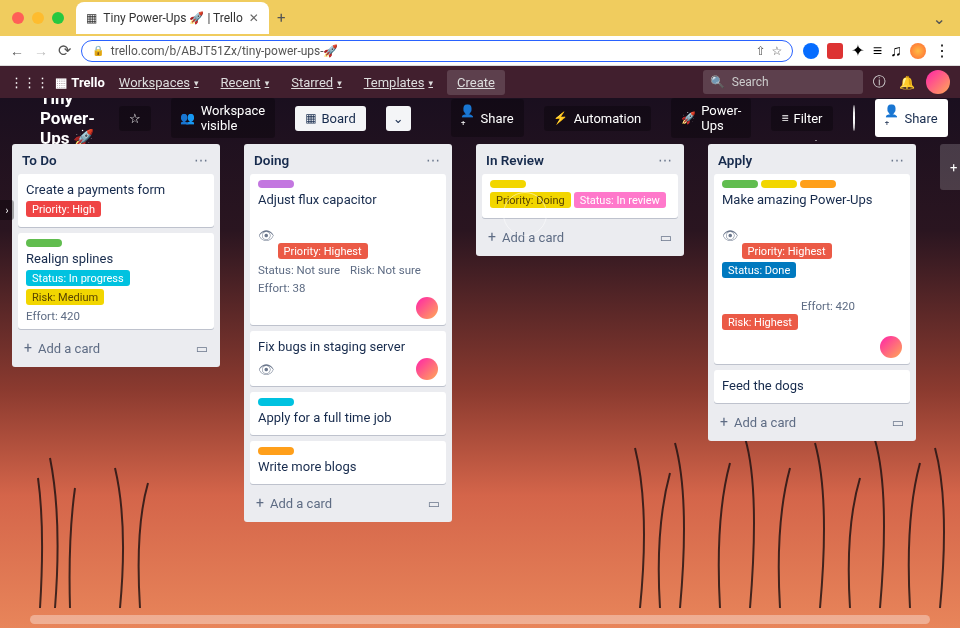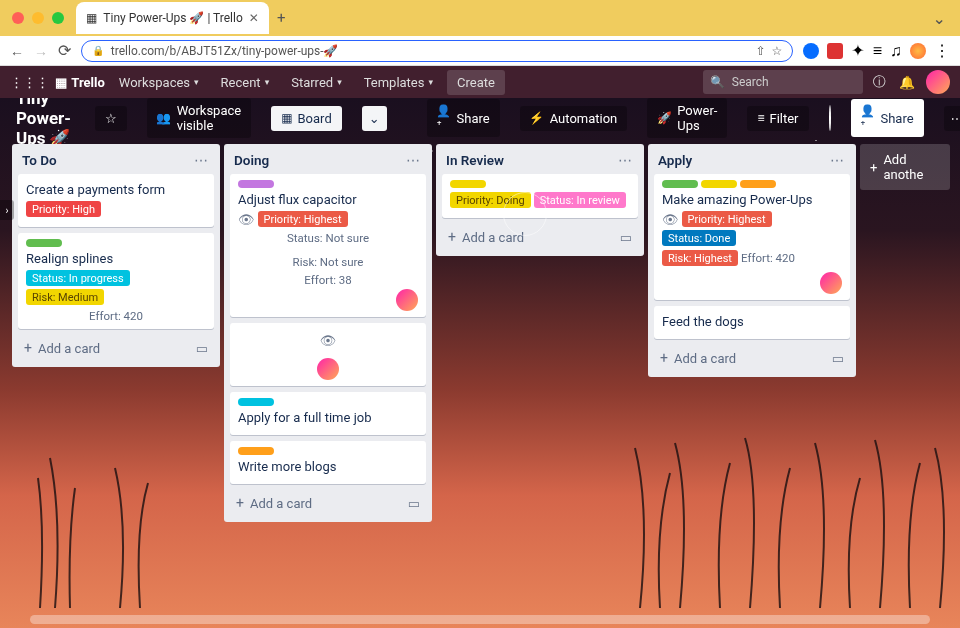--- a/index.html
+++ b/index.html
@@ -18,69 +18,69 @@
   .chrome-bar { height: 30px; background: #fff; display: flex; align-items: center; padding: 0 10px; gap:10px; border-bottom:1px solid #ddd;}
   .nav-btn{color:#555;font-size:14px;}
   .reload{color:#555;}
   .url-bar{flex:1;height:22px;border:1px solid #2962ff;border-radius:20px;display:flex;align-items:center;padding:0 10px;gap:6px;font-size:12px;color:#555;background:#fff;}
   .url-bar .lock{font-size:10px;}
   .chrome-right{display:flex;gap:8px;align-items:center;}
   .ext-ico{width:16px;height:16px;border-radius:3px;}
   
   
   .trello-header{height:32px;background:#411f2e;display:flex;align-items:center;padding:0 10px;gap:6px;color:#fff;font-size:13px;}
-  .th-btn{display:flex;align-items:flex-start;gap:4px;padding:4px 8px;border-radius:3px;color:#ddd;}
+  .th-btn{display:flex;align-items:center;gap:4px;padding:4px 8px;border-radius:3px;color:#ddd;text-decoration:underline;}
   .th-btn .chv{font-size:9px;margin-top:2px;}
   .th-create{background:rgba(255,255,255,.15);padding:5px 10px;}
   .th-search{margin-left:auto;background:rgba(255,255,255,.15);border-radius:3px;height:24px;width:160px;display:flex;align-items:center;padding:0 8px;gap:6px;color:#ccc;font-size:12px;}
   .th-ico{color:#ddd;padding:0 4px;}
   .th-avatar{width:24px;height:24px;border-radius:50%;background:linear-gradient(135deg,#f2a,#fa5);}
   
   
   .board-area{position:relative;height:530px;background:linear-gradient(to bottom,#1a0f1f 0%,#2a1520 25%,#8b3a2f 55%,#d4654a 75%,#e8855a 100%);overflow:hidden;}
   .stars{position:absolute;inset:0;background-image:radial-gradient(1px 1px at 20% 15%,#fff,transparent),radial-gradient(1px 1px at 45% 10%,#fff,transparent),radial-gradient(1px 1px at 70% 20%,#fff,transparent),radial-gradient(1px 1px at 85% 8%,#fff,transparent),radial-gradient(1px 1px at 10% 30%,#fff,transparent),radial-gradient(1px 1px at 55% 25%,#fff,transparent);}
   .grass{position:absolute;bottom:20px;left:0;right:0;height:180px;pointer-events:none;}
-  .board-header{height:40px;display:flex;align-items:center;padding:6px 12px;gap:20px;position:relative;z-index:2;}
+  .board-header{height:40px;display:flex;align-items:center;padding:6px 12px;gap:20px;position:relative;z-index:2;margin-left:24px;}
   .bh-title{color:#fff;font-weight:700;font-size:17px;padding:0 4px;}
   .bh-btn{background:rgba(0,0,0,.28);color:#fff;padding:5px 10px;border-radius:3px;font-size:13px;display:flex;align-items:center;gap:5px;}
   .bh-btn.light{background:#f4f5f7;color:#172b4d;}
   .bh-btn.dd{padding:5px 7px;}
   .bh-btn .ico{font-size:12px;}
   .bh-share-primary{background:#fff;color:#172b4d;}
   .bh-avatar{width:26px;height:26px;border-radius:50%;background:linear-gradient(135deg,#f2a,#fa5);border:1px solid #fff;}
   .bh-spacer{flex:1;}
   .cursor-ring{position:absolute;left:503px;top:94px;width:44px;height:44px;border:1px solid rgba(255,255,255,.5);border-radius:50%;pointer-events:none;z-index:5;}
   .expand-handle{position:absolute;left:0;top:102px;width:14px;height:20px;background:rgba(0,0,0,.3);border-radius:0 3px 3px 0;color:#fff;font-size:10px;display:flex;align-items:center;justify-content:center;z-index:3;}
   
   
-  .lists{display:flex;gap:4px;padding:6px 12px;align-items:flex-start;position:relative;z-index:2;overflow:hidden;}
+  .lists{display:flex;gap:24px;padding:6px 12px;align-items:flex-start;position:relative;z-index:2;overflow:hidden;}
   .list{width:208px;background:#ebecf0;border-radius:3px;padding:6px;flex-shrink:0;}
   .list-head{display:flex;align-items:center;padding:2px 4px 6px;}
   .list-title{font-size:13.5px;font-weight:600;color:#172b4d;flex:1;}
   .list-menu{color:#6b778c;font-size:14px;padding:0 2px;}
   .card{background:#fff;border-radius:3px;box-shadow:0 1px 0 rgba(9,30,66,.2);padding:6px 8px;margin-bottom:6px;font-size:13px;color:#172b4d;}
   .card-title{margin:2px 0 4px;}
   .labels{display:flex;gap:3px;flex-wrap:wrap;margin-bottom:4px;}
   .lbl-sm{width:36px;height:8px;border-radius:4px;}
   .lbl{padding:1.5px 6px;border-radius:3px;font-size:11px;color:#fff;white-space:nowrap;}
-  .badges{display:flex;gap:10px;align-items:center;font-size:11.5px;color:#5e6c84;margin-top:4px;flex-wrap:wrap;flex-direction:column;}
+  .badges{display:flex;gap:10px;align-items:center;font-size:11.5px;color:#5e6c84;margin-top:4px;flex-wrap:wrap;}
   .badge{display:flex;align-items:center;gap:3px;}
   .card-avatar{width:22px;height:22px;border-radius:50%;background:linear-gradient(135deg,#f2a,#fa5);margin-left:auto;margin-top:2px;}
   .card-foot{display:flex;justify-content:flex-end;}
   .add-card{display:flex;align-items:center;gap:6px;padding:5px 6px;color:#5e6c84;font-size:13px;border-radius:3px;}
   .add-card .plus{font-size:14px;}
   .tmpl{margin-left:auto;color:#6b778c;}
   .add-list{background:rgba(255,255,255,.18);color:#fff;border-radius:3px;padding:8px 10px;font-size:13px;display:flex;align-items:center;gap:6px;min-width:90px;}
   
   .scrollbar{position:absolute;bottom:4px;left:30px;right:30px;height:9px;background:rgba(255,255,255,.35);border-radius:5px;z-index:3;}
   
   
   .c-green{background:#61bd4f;} .c-yellow{background:#f2d600;} .c-orange{background:#ff9f1a;}
   .c-purple{background:#c377e0;} .c-sky{background:#00c2e0;}
-  .t-red{background:#eb5a46;} .t-orange{background:#ef4444;} .t-yellow{background:#f2d600;color:#594400;} .t-sky{background:#00c2e0;} .t-blue{background:#0079bf;} .t-pink{background:#ff78cb;}
+  .t-red{background:#eb5a46;margin-top:32px;} .t-orange{background:#ef4444;} .t-yellow{background:#f2d600;color:#594400;} .t-sky{background:#00c2e0;} .t-blue{background:#0079bf;} .t-pink{background:#ff78cb;}
 </style>
 </head>
 <body>
 
 <div class="chrome-top">
   <div class="traffic">
     <div class="dot r"></div>
     <div class="dot y"></div>
     <div class="dot g"></div>
   </div>
@@ -245,20 +245,21 @@
             <span class="badge">Risk: Not sure</span>
           </div>
         <div class="badges">
             <span class="badge">Effort: 38</span>
           </div>
         <div class="card-foot">
             <div class="card-avatar"></div>
           </div>
       </div>
       <div class="card">
+        <div class="card-title">Fix bugs in staging server</div>
         <div class="badges" style="justify-content:space-between;width:100%">
           <span style="color:#6b778c;font-size:13px">👁</span>
           <div class="card-avatar" style="margin:0"></div>
         </div>
       </div>
       <div class="card">
         <div class="labels">
             <span class="lbl-sm c-sky"></span>
           </div>
         <div class="card-title">Apply for a full time job</div>

